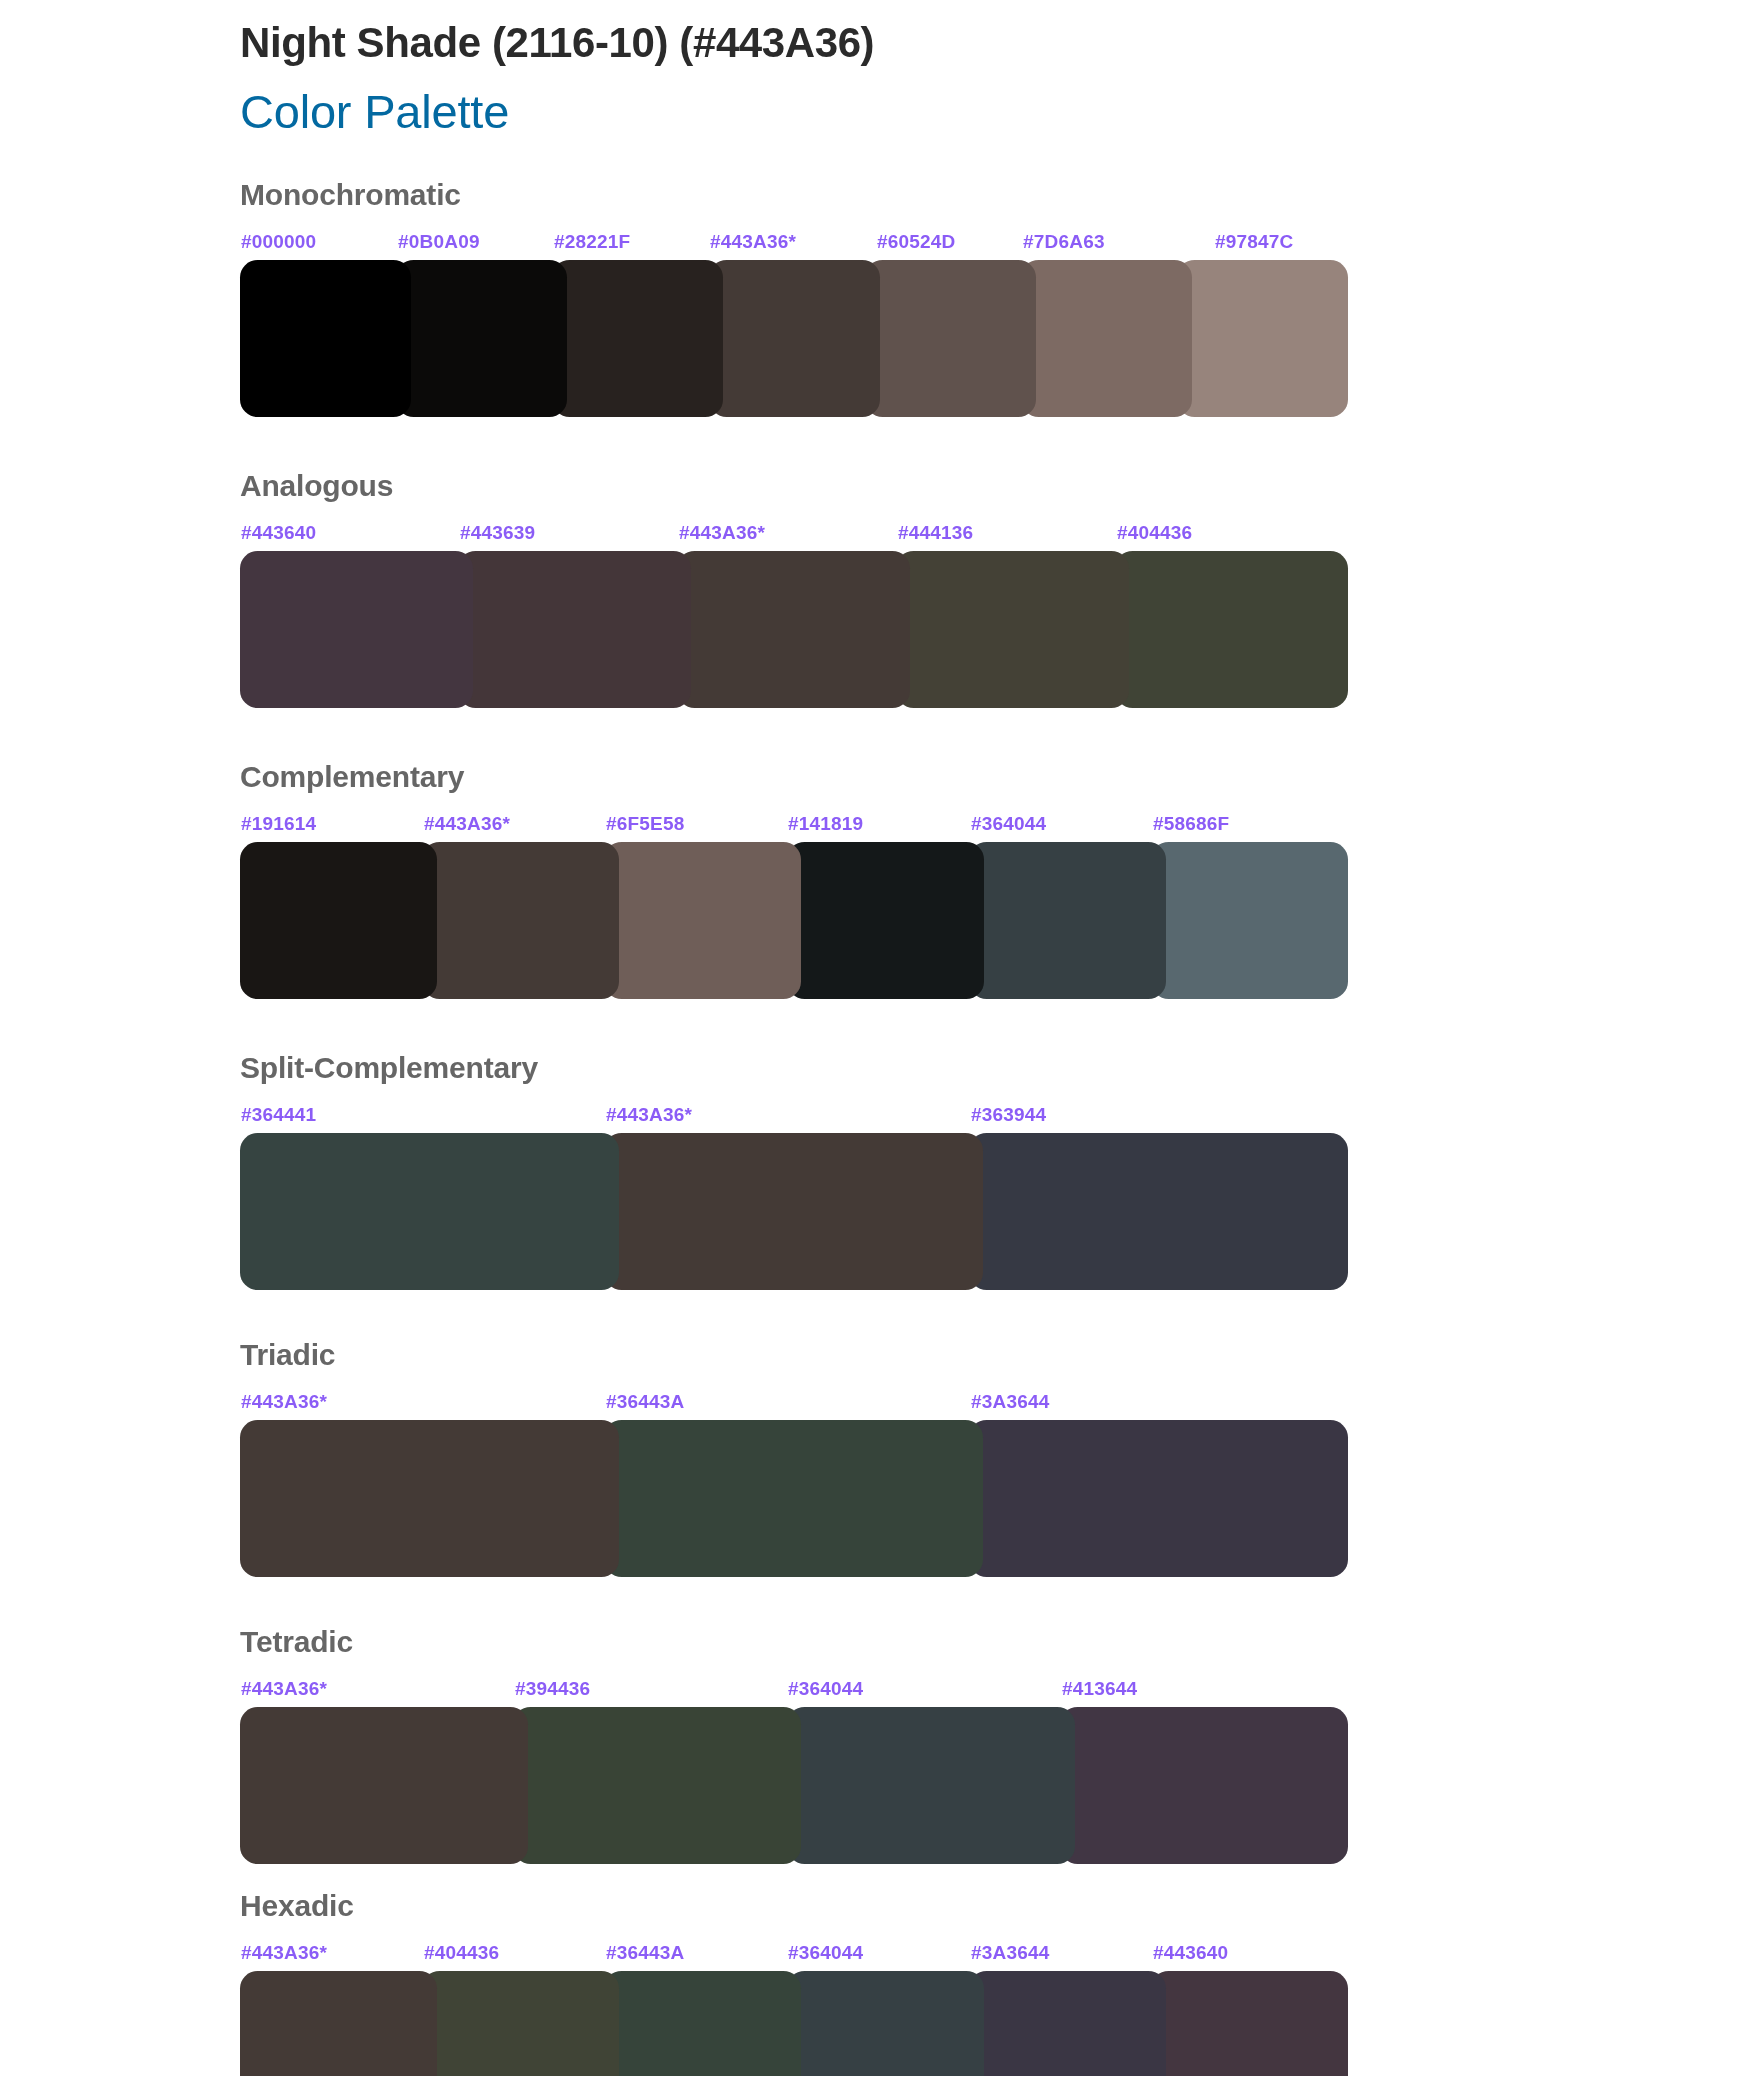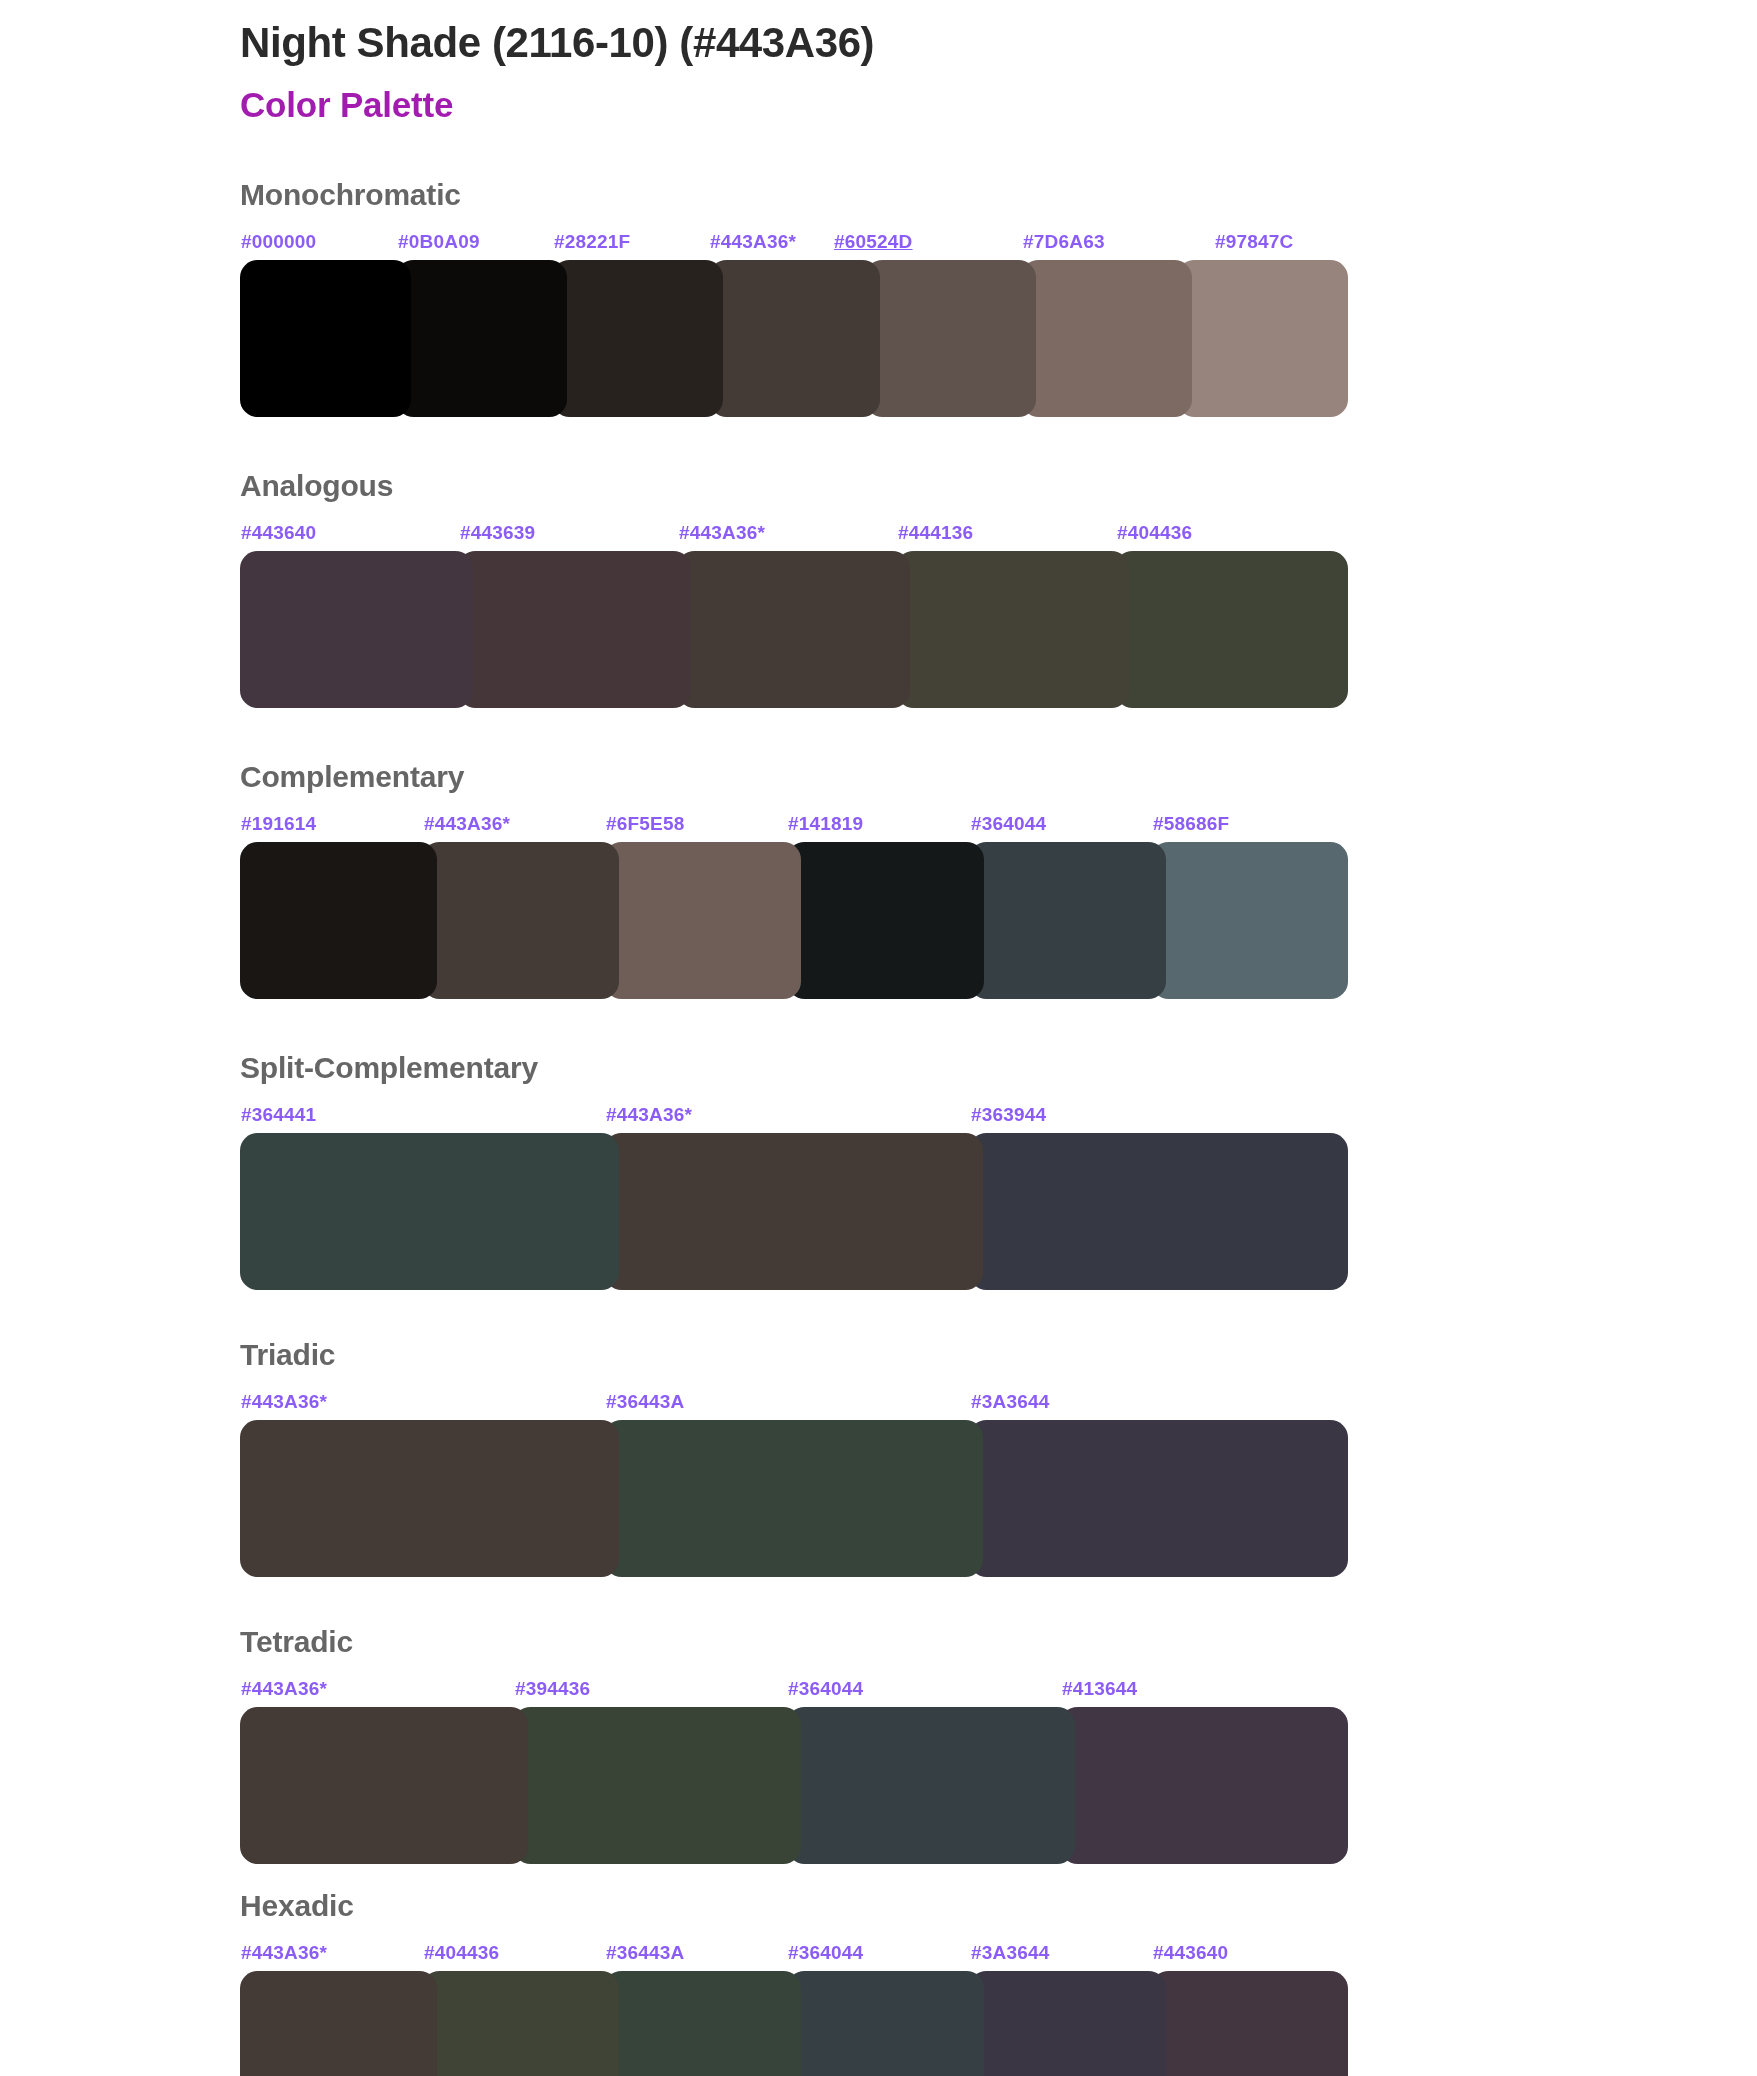--- a/index.html
+++ b/index.html
@@ -33,23 +33,23 @@
   .page-title {
     font-size: 42px;
     font-weight: 700;
     color: #2b2b2b;
     letter-spacing: -0.4px;
     line-height: 1.15;
     margin: 0;
     white-space: nowrap;
   }
   .page-subtitle {
-    font-size: 35px;
-    font-weight: 700;
-    color: #a21caf;
+    font-size: 47px;
+    font-weight: 400;
+    color: #0369a1;
     letter-spacing: -0.2px;
     line-height: 1.15;
     margin: 17.6px 0 0 0;
     white-space: nowrap;
   }
 
   
   .sections {
     position: absolute;
     left: 0;
@@ -122,21 +122,21 @@
   </div>
 
   <div class="sections" id="sections-root">
       <div class="section ">
         <div class="section-title">Monochromatic</div>
         <div class="swatch-labels">
           <div class="swatch-label" style="left: 241px;">#000000</div>
           <div class="swatch-label" style="left: 398px;">#0B0A09</div>
           <div class="swatch-label" style="left: 554px;">#28221F</div>
           <div class="swatch-label" style="left: 710px;">#443A36*</div>
-          <div class="swatch-label" style="left: 834px; text-decoration: underline;">#60524D</div>
+          <div class="swatch-label" style="left: 877px;">#60524D</div>
           <div class="swatch-label" style="left: 1023px;">#7D6A63</div>
           <div class="swatch-label" style="left: 1179px; margin-left: 36px;">#97847C</div>
         </div>
         <div class="swatch-row">
           <div class="swatch" title="#000000" style="left: 240px; width: 171px; background: rgb(0, 0, 0); z-index: 7;"></div>
           <div class="swatch" title="#0B0A09" style="left: 396px; width: 171px; background: rgb(11, 10, 9); z-index: 6;"></div>
           <div class="swatch" title="#28221F" style="left: 552px; width: 171px; background: rgb(40, 34, 31); z-index: 5;"></div>
           <div class="swatch" title="#443A36*" style="left: 709px; width: 171px; background: rgb(68, 58, 54); z-index: 4;"></div>
           <div class="swatch" title="#60524D" style="left: 865px; width: 171px; background: rgb(96, 82, 77); z-index: 3;"></div>
           <div class="swatch" title="#7D6A63" style="left: 1021px; width: 171px; background: rgb(125, 106, 99); z-index: 2;"></div>

